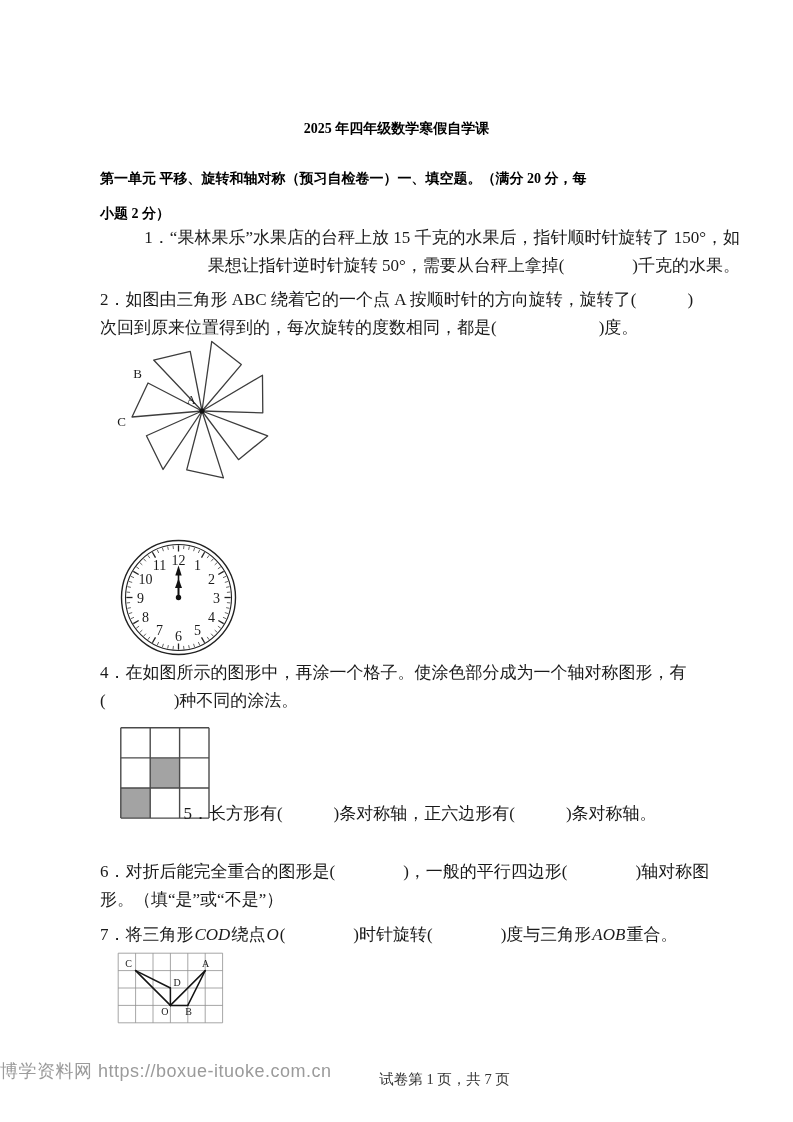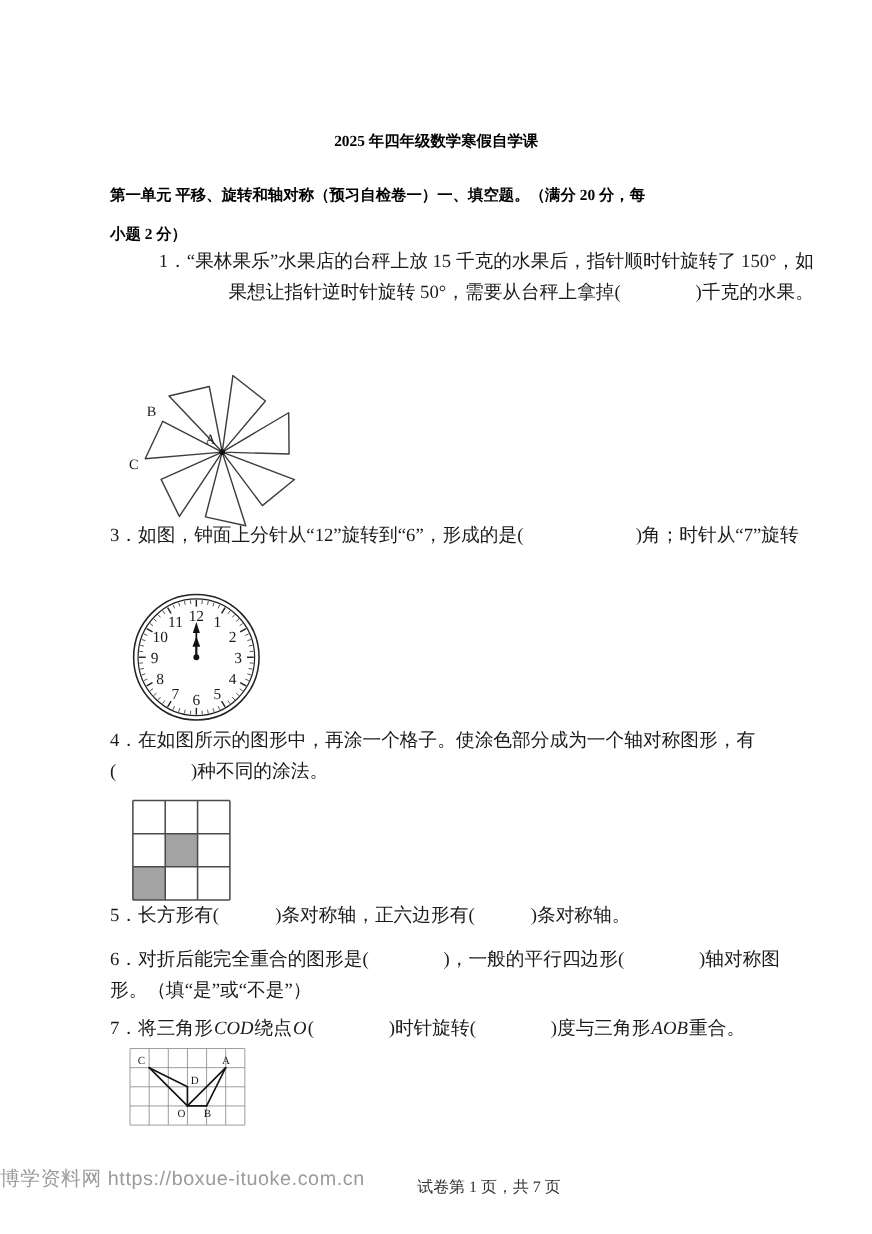--- a/index.html
+++ b/index.html
@@ -4,21 +4,21 @@
 <style>
   html,body{margin:0;padding:0;background:#e8e8e8;}
   .page{position:relative;width:793px;height:1122px;background:#ffffff;margin:0 auto;
         font-family:"Liberation Serif","DejaVu Serif",serif;color:#1a1a1a;overflow:hidden;}
   .abs{position:absolute;}
   #title{top:120px;left:0;width:793px;text-align:center;font-size:14px;font-weight:700;color:#000;}
   #sec{top:161px;left:100px;width:620px;font-size:14px;font-weight:700;line-height:35px;color:#000;white-space:nowrap;}
   .q{left:100px;width:640px;font-size:17px;line-height:28px;white-space:nowrap;}
   .q .line{height:28px;}
   #q1{top:224px;text-align:right;} #q2{top:286px;} #q3{top:473px;} #q4{top:659px;}
-  #q5{top:818px;} #q6{top:858px;} #q7{top:921px;}
+  #q5{top:800px;text-align:center;} #q6{top:858px;} #q7{top:921px;}
   .it{font-style:italic;padding:0 1px;}
   svg{overflow:visible;display:block;}
   svg text{font-family:"Liberation Serif","DejaVu Serif",serif;fill:#1a1a1a;}
   #fig-pinwheel{top:347px;left:112px;}
   #fig-clock{top:537px;left:116px;}
   #fig-grid3{top:727px;left:120px;}
   #fig-grid7{top:952px;left:117px;}
   #watermark{top:1059px;left:0;width:793px;text-align:left;
              font-family:"Liberation Sans","DejaVu Sans",sans-serif;
              font-size:18px;color:#9b9b9b;letter-spacing:.5px;}
@@ -34,39 +34,42 @@
   <div class="abs" id="sec">
     <div class="line">第一单元 平移、旋转和轴对称（预习自检卷一）一、填空题。（满分 20 分，每</div>
     <div class="line">小题 2 分）</div>
   </div>
 
   <div class="abs q" id="q1">
     <div class="line">1．“果林果乐”水果店的台秤上放 15 千克的水果后，指针顺时针旋转了 150°，如</div>
     <div class="line">果想让指针逆时针旋转 50°，需要从台秤上拿掉(　　　　)千克的水果。</div>
   </div>
 
+  <div class="abs q" id="q2">
+    <div class="line">2．如图由三角形 ABC 绕着它的一个点 A 按顺时针的方向旋转，旋转了(　　　)</div>
+    <div class="line">次回到原来位置得到的，每次旋转的度数相同，都是(　　　　　　)度。</div>
+  </div>
 
   <svg class="abs" id="fig-pinwheel" width="195" height="134" viewBox="0 0 195 134">
     <g id="pinwheel-tris">
         <polygon points="90,64 36,36 20,70" transform="rotate(0 90 64)" fill="none" stroke="#3d3d3d" stroke-width="1.3" stroke-linejoin="round"></polygon>
         <polygon points="90,64 36,36 20,70" transform="rotate(51.42857142857143 90 64)" fill="none" stroke="#3d3d3d" stroke-width="1.3" stroke-linejoin="round"></polygon>
         <polygon points="90,64 36,36 20,70" transform="rotate(102.85714285714286 90 64)" fill="none" stroke="#3d3d3d" stroke-width="1.3" stroke-linejoin="round"></polygon>
         <polygon points="90,64 36,36 20,70" transform="rotate(154.28571428571428 90 64)" fill="none" stroke="#3d3d3d" stroke-width="1.3" stroke-linejoin="round"></polygon>
         <polygon points="90,64 36,36 20,70" transform="rotate(205.71428571428572 90 64)" fill="none" stroke="#3d3d3d" stroke-width="1.3" stroke-linejoin="round"></polygon>
         <polygon points="90,64 36,36 20,70" transform="rotate(257.14285714285717 90 64)" fill="none" stroke="#3d3d3d" stroke-width="1.3" stroke-linejoin="round"></polygon>
         <polygon points="90,64 36,36 20,70" transform="rotate(308.57142857142856 90 64)" fill="none" stroke="#3d3d3d" stroke-width="1.3" stroke-linejoin="round"></polygon>
       </g>
     <circle cx="90" cy="64" r="2.6" fill="#111"></circle>
     <text x="30" y="31" font-size="13" text-anchor="end">B</text>
     <text x="14" y="79" font-size="13" text-anchor="end">C</text>
     <text x="84" y="57" font-size="13" text-anchor="end">A</text>
   </svg>
 
   <div class="abs q" id="q3">
-    <div class="line">3．如图，钟面上分针从“12”旋转到“6”，形成的是(　　　　　　)角；时针从“7”旋转</div>
   </div>
 
   <svg class="abs" id="fig-clock" width="125" height="121" viewBox="0 0 125 121">
     <circle cx="62.5" cy="60.5" r="57" fill="none" stroke="#222" stroke-width="1.4"></circle>
     <circle cx="62.5" cy="60.5" r="53" fill="none" stroke="#222" stroke-width="1.1"></circle>
     <g id="clock-ticks">
         <line x1="62.5" y1="8.299999999999997" x2="62.5" y2="14.5" stroke="#222" stroke-width="1.3"></line>
         <line x1="67.95638578257152" y1="8.585957061776135" x2="67.59053616113472" y2="12.066783695565086" stroke="#222" stroke-width="0.7"></line>
         <line x1="73.35299026068704" y1="9.440695241695337" x2="72.62529934282487" y2="12.864211844263657" stroke="#222" stroke-width="0.7"></line>
         <line x1="78.63068710637225" y1="10.854849849392984" x2="77.54912762605994" y2="14.183547656426022" stroke="#222" stroke-width="0.7"></line>

